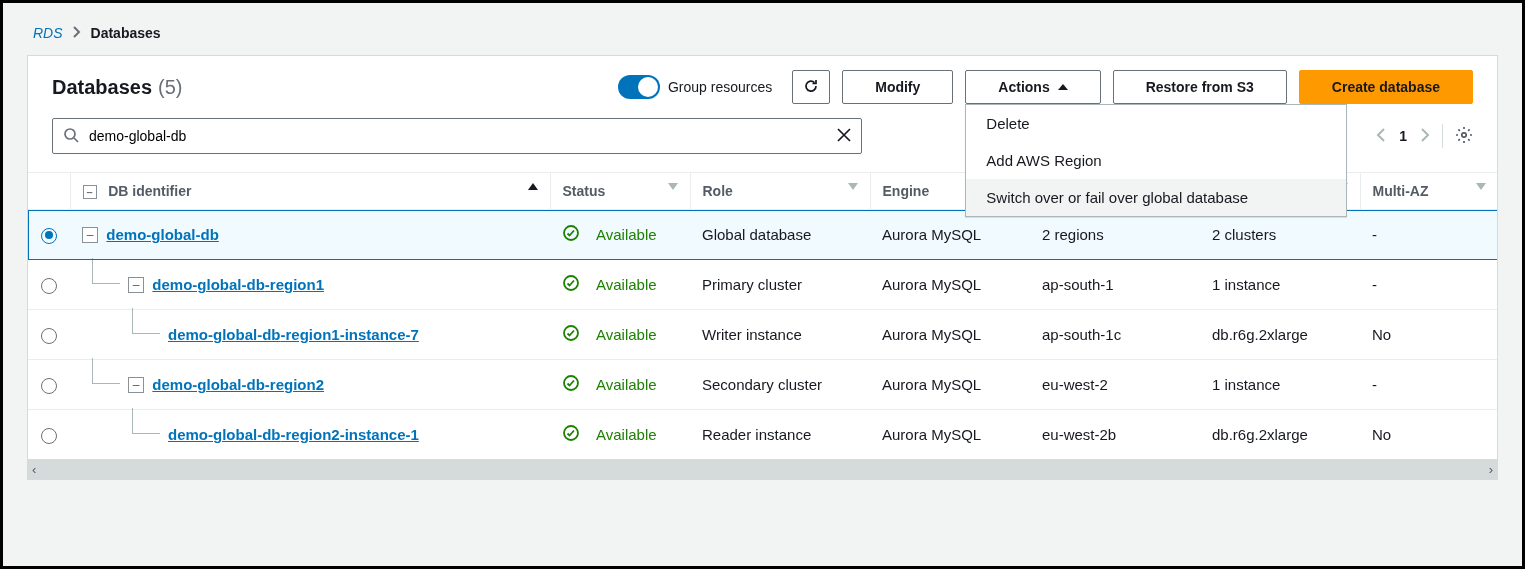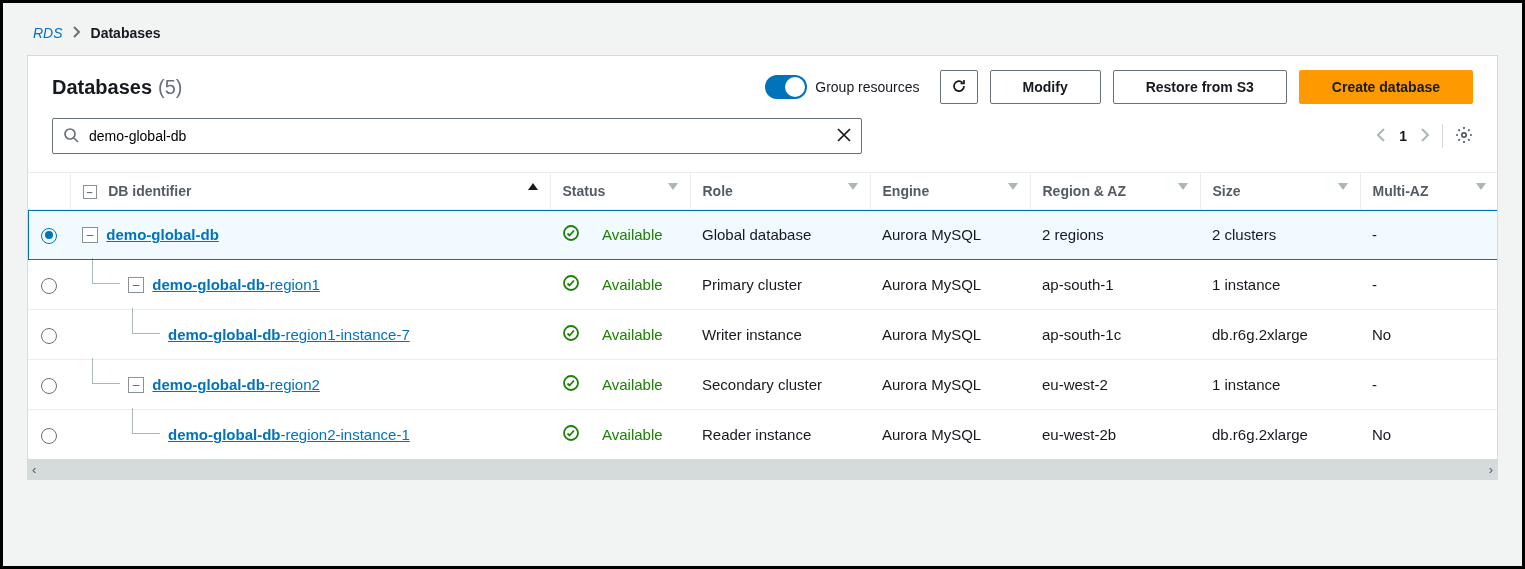--- a/index.html
+++ b/index.html
@@ -203,34 +203,34 @@
     display: inline-flex;
     align-items: center; justify-content: center;
     font-size: 12px; line-height: 1;
     color: #545b64;
     cursor: pointer;
     background: #fff;
     vertical-align: middle;
   }
 
   .db-id { color: #0073bb; font-weight: 700; }
-  .db-id .suffix { color: #0073bb; font-weight: 400; }
+  .db-id .suffix { color: #0073bb; font-weight: 700; }
 
   .tree-cell { display: flex; align-items: center; }
   .tree-line {
     border-left: 1px solid #aab7b8;
     border-bottom: 1px solid #aab7b8;
     width: 28px;
     height: 26px;
     margin-top: -28px;
     margin-right: 8px;
   }
   .indent { display:inline-block; }
 
-  .status-ok { color: #1d8102; font-weight: 400; display: inline-flex; align-items: center; gap: 22px;}
+  .status-ok { color: #1d8102; font-weight: 400; display: inline-flex; align-items: center; gap: 16px;}
   .status-ok svg { stroke: #1d8102; }
 
   .hscroll {
     height: 20px;
     background: #d5dbdb;
     display: flex;
     align-items: center;
     justify-content: space-between;
     padding: 0 4px;
     color: #545b64;
@@ -274,20 +274,31 @@
     <button class="btn icon-only">
       <span>
         <svg width="16" height="16" viewBox="0 0 16 16">
             <path d="M13 8a5 5 0 1 1-1.5-3.5M13 2v3.5H9.5" fill="none" stroke="#16191f" stroke-width="1.7"></path>
           </svg>
       </span>
     </button>
 
     <button class="btn">Modify</button>
 
+    <div class="actions-wrap">
+      <button class="btn">
+        <span>Actions</span>
+        <span class="caret-up"></span>
+      </button>
+      <div class="dropdown">
+        <div class="dropdown-item">Delete</div>
+        <div class="dropdown-item">Add AWS Region</div>
+        <div class="dropdown-item hover">Switch over or fail over global database</div>
+      </div>
+    </div>
 
     <button class="btn">Restore from S3</button>
     <button class="btn primary">Create database</button>
   </div>
 
   <div class="filter-row">
     <div class="search">
       <span>
         <svg width="16" height="16" viewBox="0 0 16 16">
             <circle cx="7" cy="7" r="5" fill="none" stroke="#687078" stroke-width="1.7"></circle>

